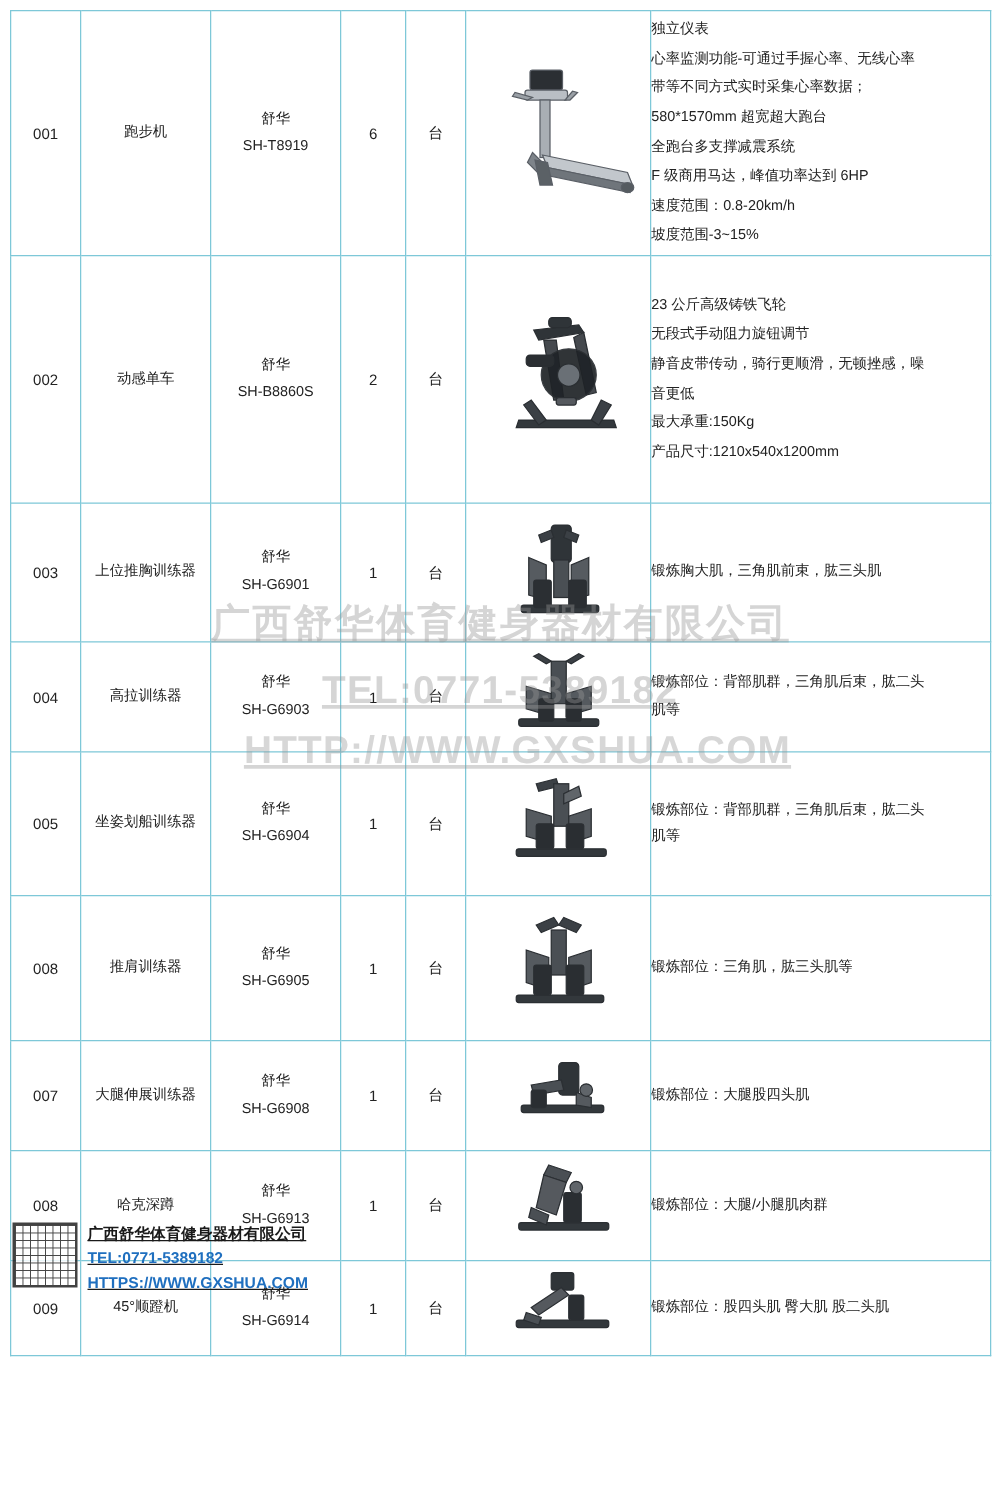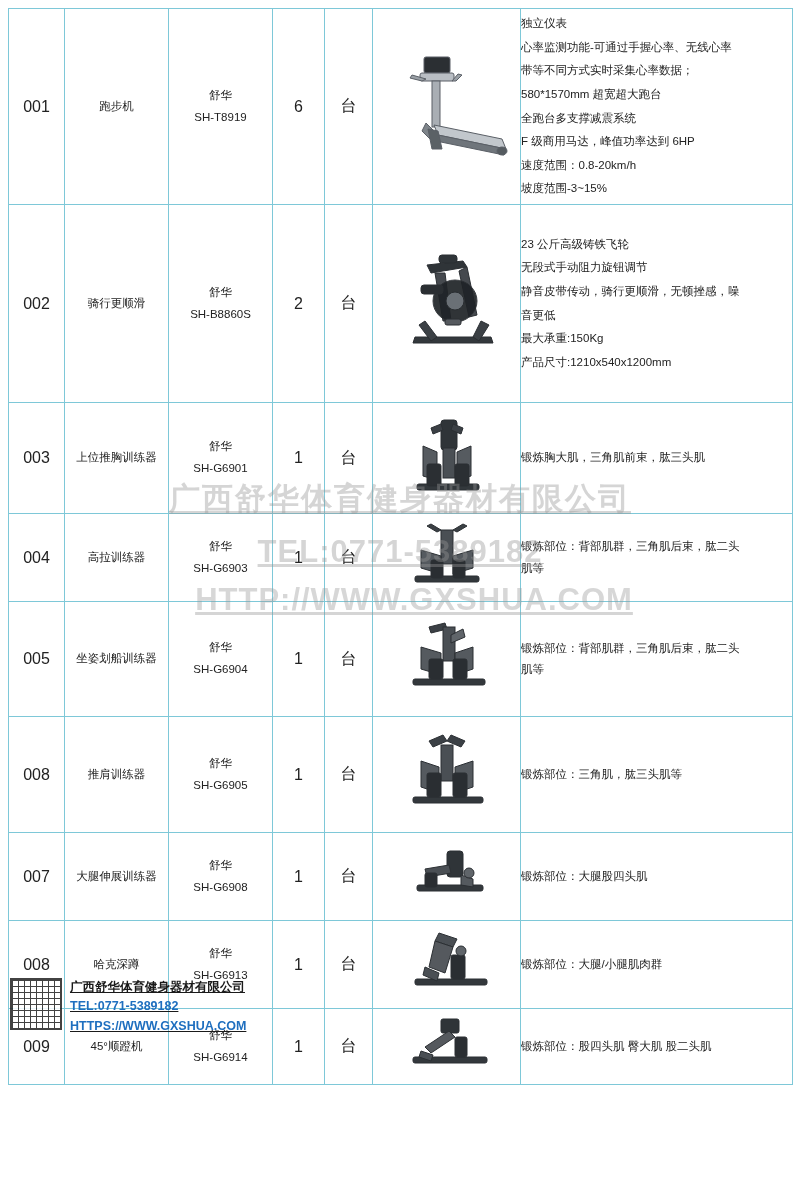--- a/index.html
+++ b/index.html
@@ -54,21 +54,21 @@
     font-size: 12.5px;
     font-weight: normal;
     text-align: center;
     height: 26px;
     letter-spacing: 1px;
     border: 1px solid #ffffff !important;
   }
 
   td.c-idx, td.c-qty, td.c-unit {
     text-align: center;
-    font-size: 16px;
+    font-size: 12px;
     color: #222;
   }
   td.c-name {
     text-align: center;
     font-size: 11.5px;
     color: #222;
     line-height: 1.7;
     padding: 2px 6px;
   }
   td.c-model {
@@ -213,21 +213,21 @@
         <span class="note-line">580*1570mm 超宽超大跑台</span>
         <span class="note-line">全跑台多支撑减震系统</span>
         <span class="note-line">F 级商用马达，峰值功率达到 6HP</span>
         <span class="note-line">速度范围：0.8-20km/h</span>
         <span class="note-line">坡度范围-3~15%</span>
       </td>
     </tr>
 
     <tr style="height:198px">
       <td class="c-idx">002</td>
-      <td class="c-name">骑行更顺滑</td>
+      <td class="c-name">动感单车</td>
       <td class="c-model">
         <div>舒华</div>
         <div>SH-B8860S</div>
       </td>
       <td class="c-qty">2</td>
       <td class="c-unit">台</td>
       <td class="c-img">
         <span class="pic">
           <svg width="132" height="130" viewBox="0 0 132 130">
             <g fill="#3a3f44" stroke="#2a2e32">

